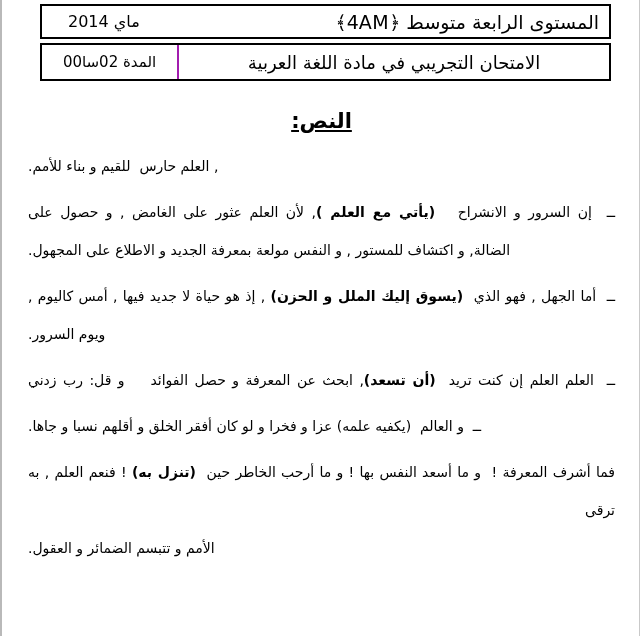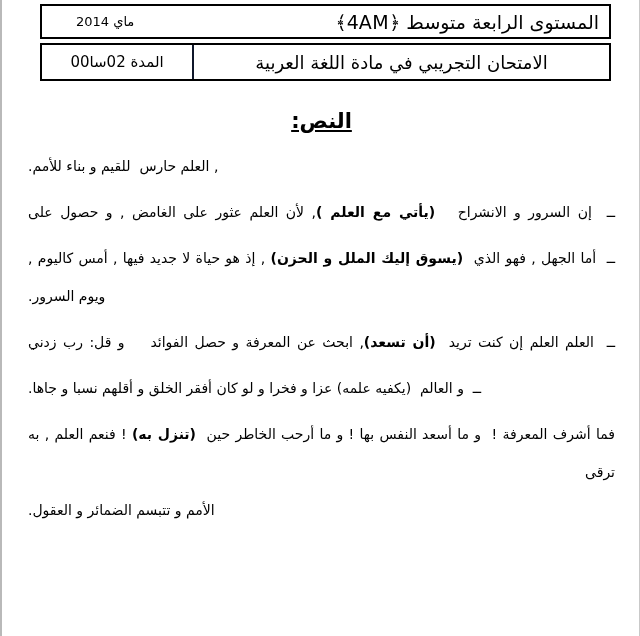--- a/index.html
+++ b/index.html
@@ -20,29 +20,29 @@
   .htable { margin: 4px 28px 0 38px; }
   .hrow { border: 2px solid #000; box-sizing: border-box; background: #fff; }
   .hrow1 {
     height: 35px;
     display: flex; align-items: center; justify-content: space-between;
     padding: 0 10px;
   }
   .hrow2 { margin-top: 4px; height: 38px; display: flex; align-items: stretch; }
   .hcell-main {
     flex: 1;
-    border-left: 2px solid #0f172a;
+    border-left: 2px solid #a21caf;
     display: flex; align-items: center; justify-content: center;
   }
   .hcell-side {
-    width: 150px;
+    width: 135px;
     display: flex; align-items: center; justify-content: center;
   }
   .h-title1 { font-size: 19px; letter-spacing: 0.5px; text-align: center; }
-  .h-date   { font-size: 13px; margin-left: 24px; white-space: nowrap; }
+  .h-date   { font-size: 16px; margin-left: 16px; white-space: nowrap; }
   .h-title2 { font-size: 18px; letter-spacing: 0.5px; }
   .h-dur    { font-size: 15px; white-space: nowrap; }
   
   .content { padding: 28px 24px 0 26px; }
   .sec-title {
     font-size: 21px;
     font-weight: bold;
     text-decoration: underline;
     text-align: center;
   }
@@ -79,20 +79,21 @@
   </div>
 
   <div class="content">
     <div class="sec-title">النص:</div>
     <div class="text-body">
         <div class="para">
           <div class="line"><span class="">, العلم حارس &nbsp;للقيم و بناء للأمم.</span></div>
         </div>
         <div class="para">
           <div class="line fill"><span class="">ــ &nbsp;إن السرور و الانشراح &nbsp;&nbsp;</span><span class="b ">(يأتي مع العلم )</span><span class="">, لأن العلم عثور على الغامض , و حصول على</span></div>
+          <div class="line" style="padding-right: 55px;"><span class="">الضالة, و اكتشاف للمستور , و النفس مولعة بمعرفة الجديد و الاطلاع على المجهول.</span></div>
         </div>
         <div class="para">
           <div class="line fill"><span class="">ــ &nbsp;أما الجهل , فهو الذي &nbsp;</span><span class="b ">(يسوق إليك الملل و الحزن)</span><span class=""> , إذ هو حياة لا جديد فيها , أمس كاليوم ,</span></div>
           <div class="line"><span class="">ويوم السرور.</span></div>
         </div>
         <div class="para">
           <div class="line fill"><span class="">ــ &nbsp;</span><span class="u">العلم العلم</span><span class=""> إن كنت تريد &nbsp;</span><span class="b ">(أن تسعد)</span><span class="">, ابحث عن المعرفة و حصل الفوائد &nbsp;&nbsp; و قل: رب زدني</span></div>
         </div>
         <div class="para">
           <div class="line"><span class="">ــ &nbsp;و العالم &nbsp;(يكفيه علمه) عزا و فخرا و لو كان أفقر الخلق و أقلهم نسبا و جاها.</span></div>

